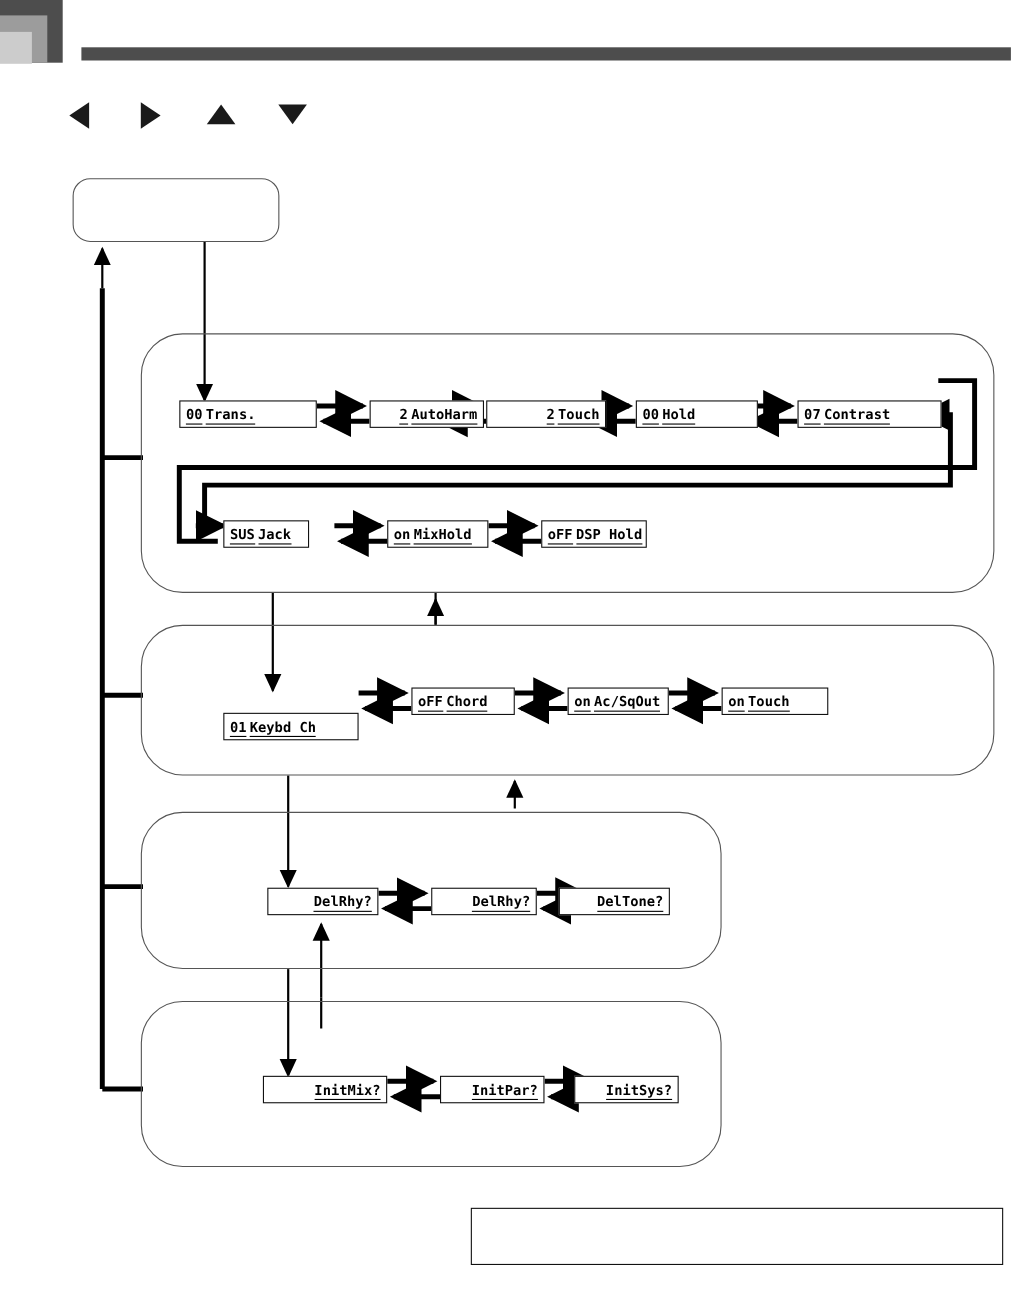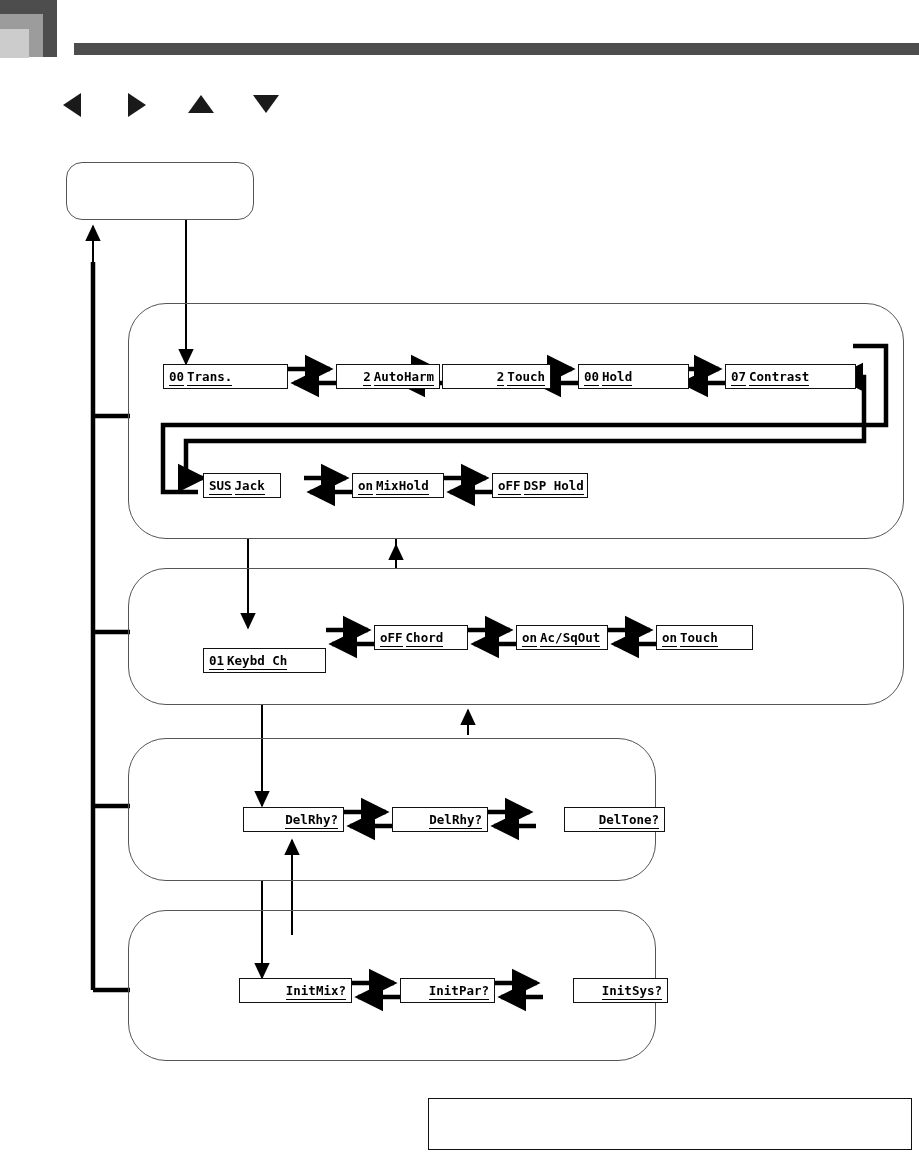--- a/index.html
+++ b/index.html
@@ -214,34 +214,34 @@
   </div>
 
   <div class="lcd r" style="left:243px;top:807px;width:101px;">
     <span class="val"></span>
     <span class="nm">DelRhy?</span>
   </div>
   <div class="lcd r" style="left:392px;top:807px;width:96px;">
     <span class="val"></span>
     <span class="nm">DelRhy?</span>
   </div>
-  <div class="lcd r" style="left:564px;top:807px;width:101px;align-items:center;">
+  <div class="lcd r" style="left:508px;top:807px;width:101px;align-items:center;">
     <span class="val"></span>
     <span class="nm">DelTone?</span>
   </div>
 
   <div class="lcd r" style="left:239px;top:978px;width:113px;">
     <span class="val"></span>
     <span class="nm">InitMix?</span>
   </div>
   <div class="lcd r" style="left:400px;top:978px;width:95px;text-align:center;">
     <span class="val"></span>
     <span class="nm">InitPar?</span>
   </div>
-  <div class="lcd r" style="left:573px;top:978px;width:95px;">
+  <div class="lcd r" style="left:522px;top:978px;width:95px;">
     <span class="val"></span>
     <span class="nm">InitSys?</span>
   </div>
 
   <div class="note-box">
     <span></span>
   </div>
 
 </div>
 

